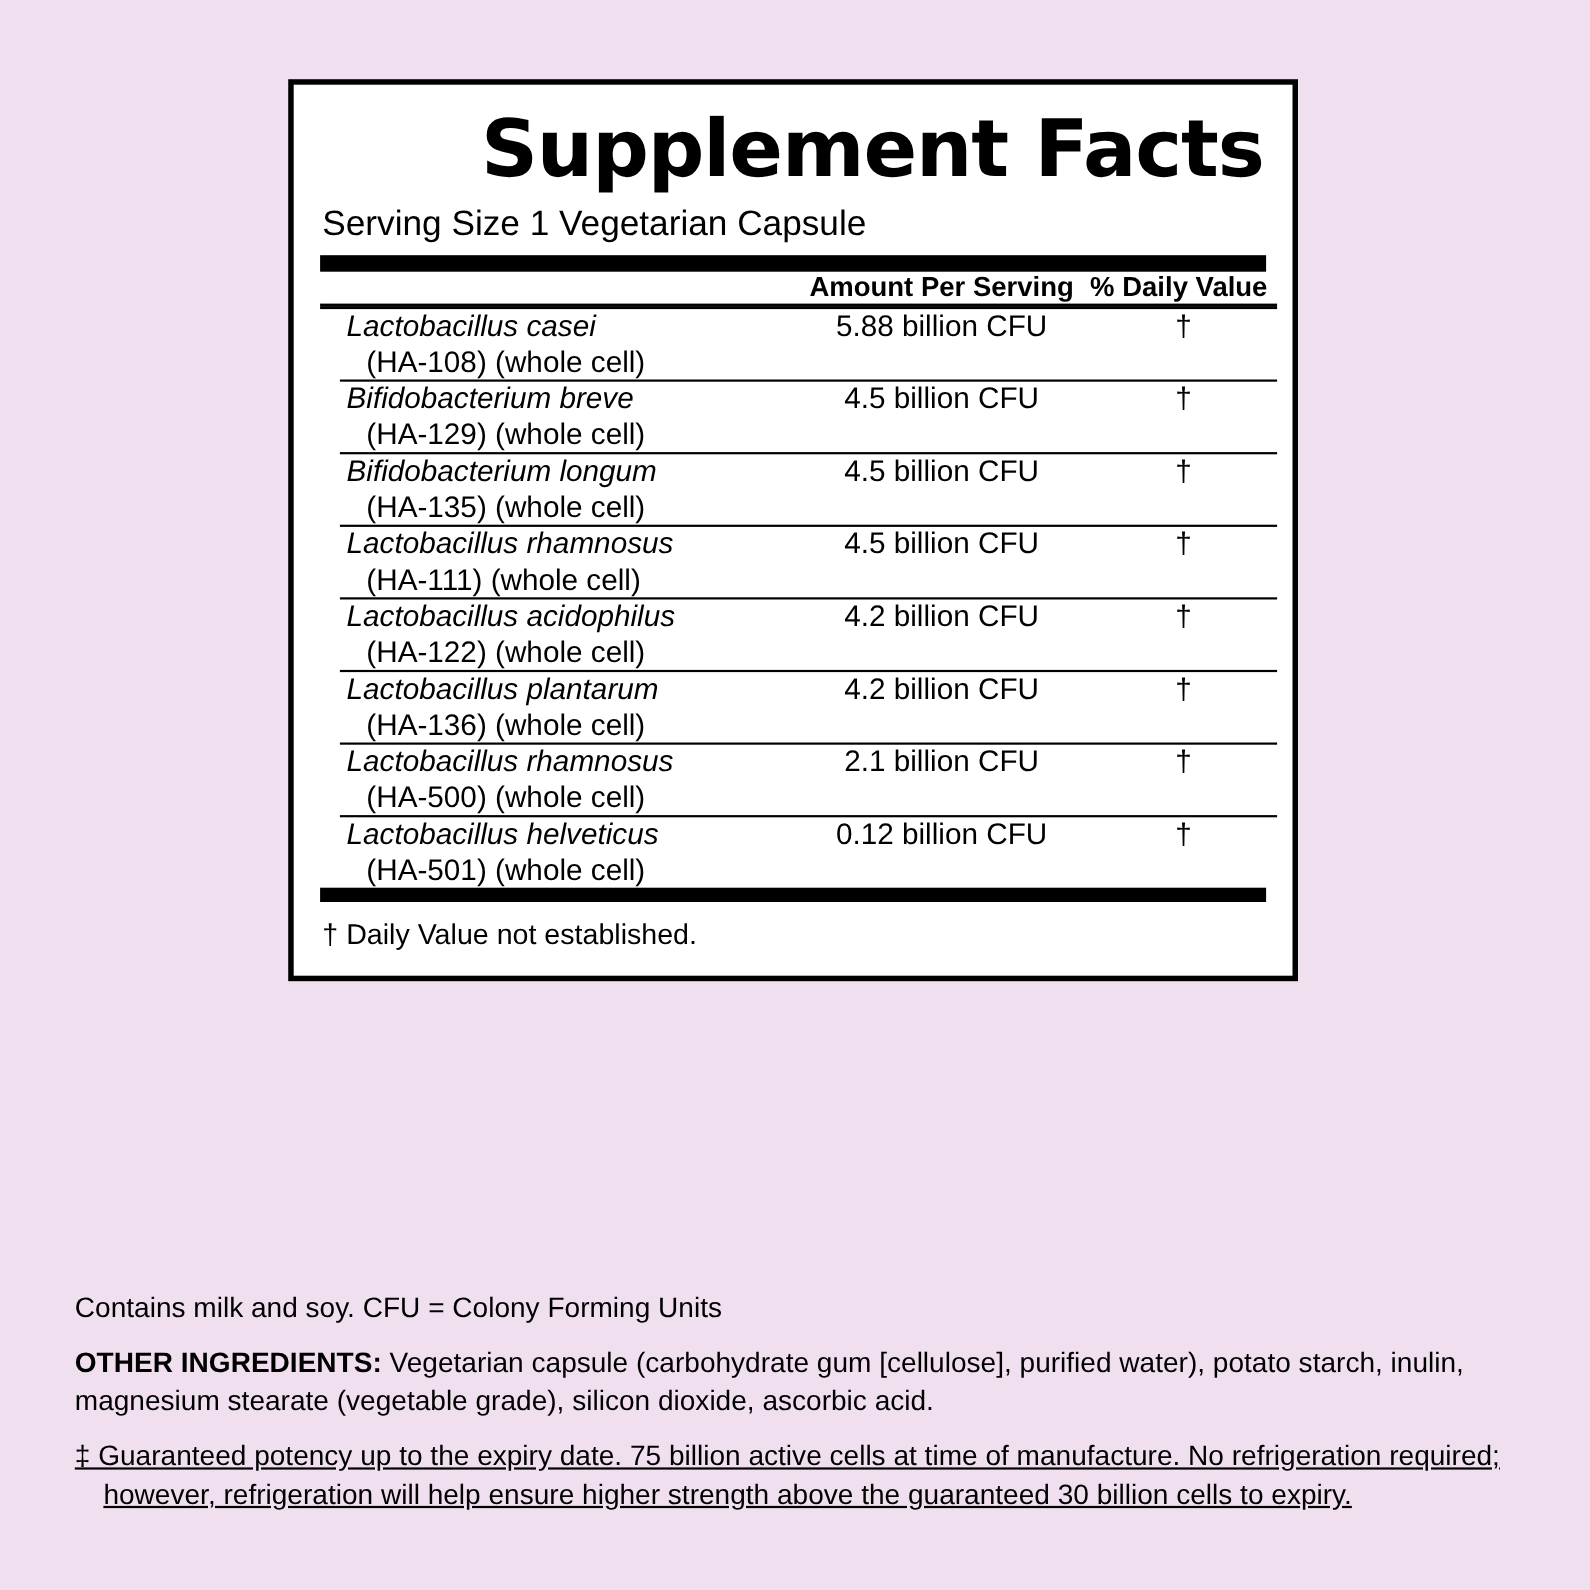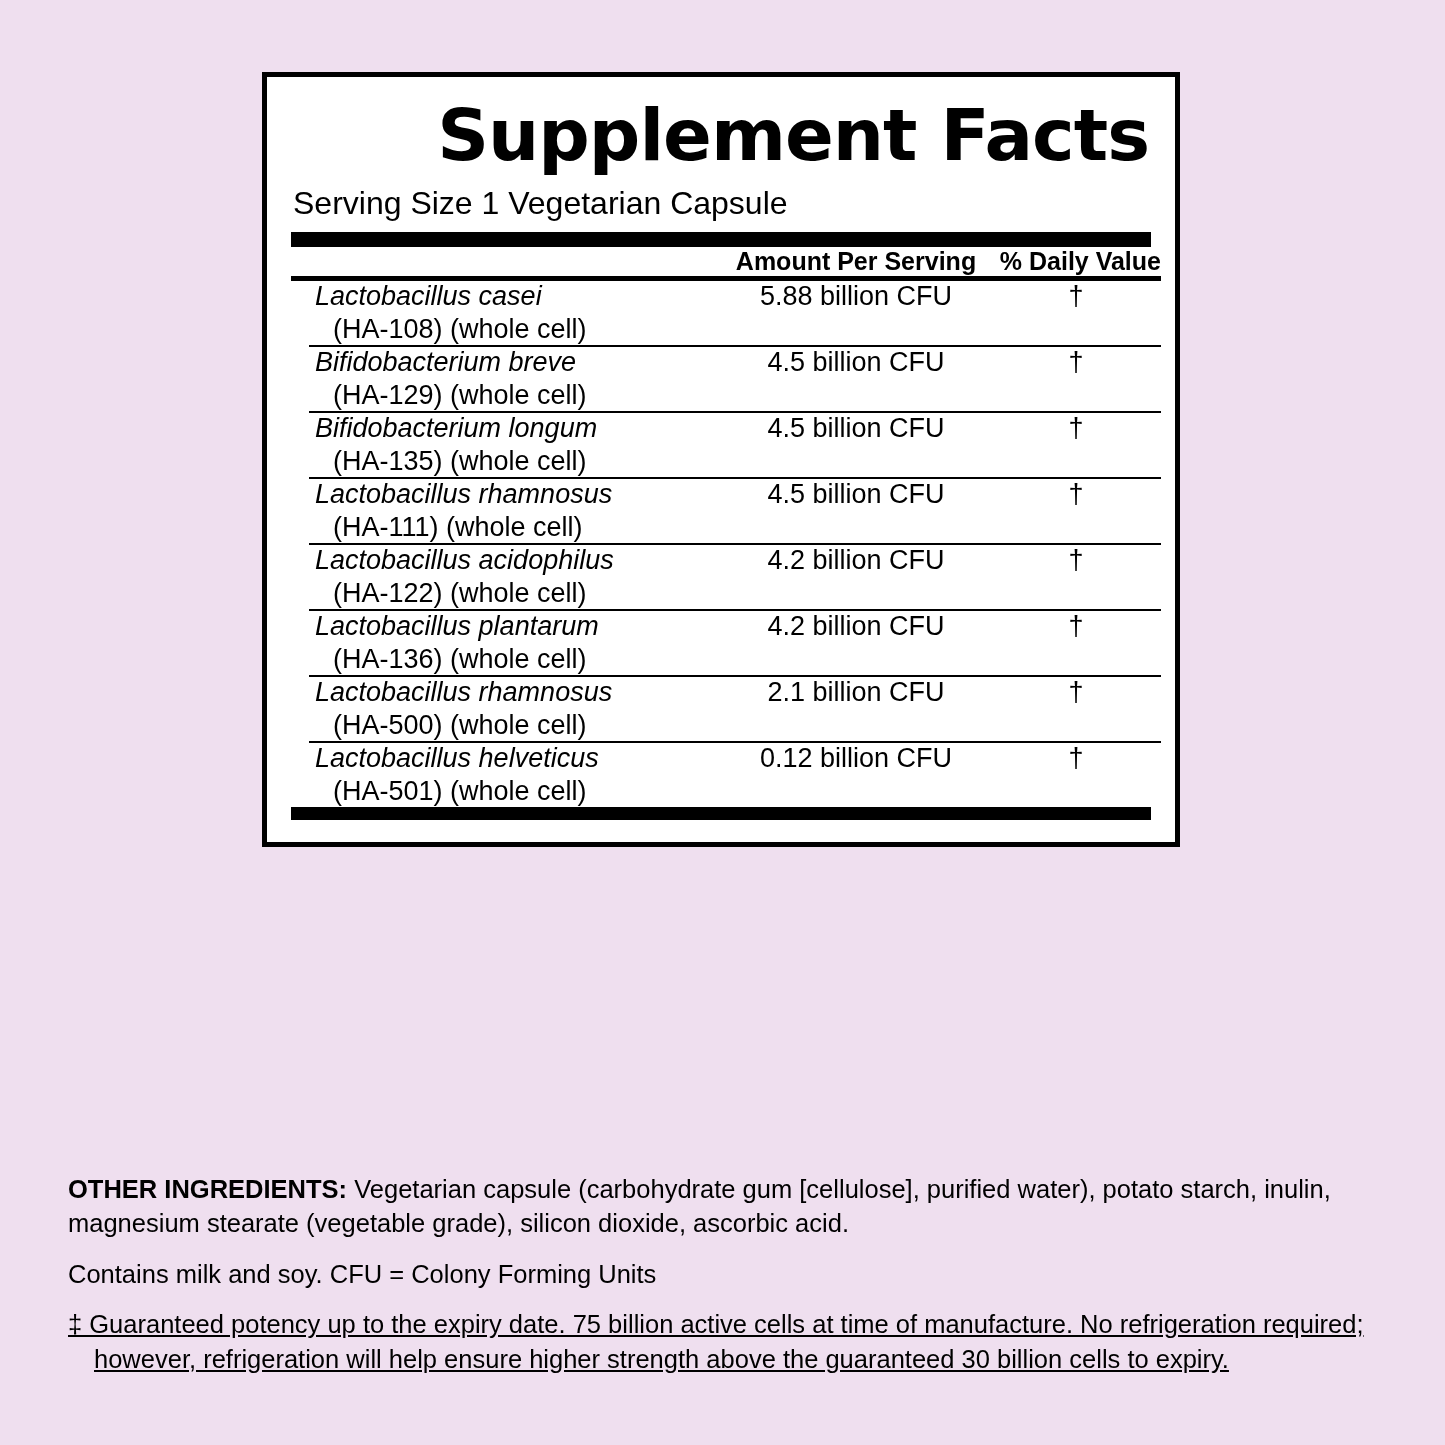--- a/index.html
+++ b/index.html
@@ -80,21 +80,21 @@
   .col-amount { width: 270px; text-align: center; }
   .col-dv { width: 170px; text-align: center; }
 
   .hdr-row td {
     font-size: 25px;
     font-weight: bold;
     padding: 9px 0 8px 0;
     font-family: "Liberation Sans", sans-serif;
   }
   .hdr-amount { text-align: center; }
-  .hdr-dv { text-align: right; }
+  .hdr-dv { text-align: left; }
 
   .row-total td {
     font-size: 27px;
     padding: 9px 0 8px 0;
   }
 
   .row-item td {
     font-size: 27px;
     padding: 8px 0 7px 0;
   }
@@ -301,21 +301,22 @@
             <span class="strain">(HA-501) (whole cell)</span>
           </td>
           <td class="amount">0.12 billion CFU</td>
           <td class="dv">†</td>
         </tr>
       </tbody>
     </table>
 
     <div class="rule-bottom"></div>
 
+    <div class="footnote">† Daily Value not established.</div>
   </div>
 
   <div class="lower">
+    <p>Contains milk and soy. CFU = Colony Forming Units</p>
     <p><span class="bold">OTHER INGREDIENTS:</span><span> Vegetarian capsule (carbohydrate gum [cellulose], purified water), potato starch, inulin, magnesium stearate (vegetable grade), silicon dioxide, ascorbic acid.</span></p>
-    <p>Contains milk and soy. CFU = Colony Forming Units</p>
     <p class="hang">‡ Guaranteed potency up to the expiry date. 75 billion active cells at time of manufacture. No refrigeration required; however, refrigeration will help ensure higher strength above the guaranteed 30 billion cells to expiry.</p>
   </div>
 
 </div>
 
 </body></html>

